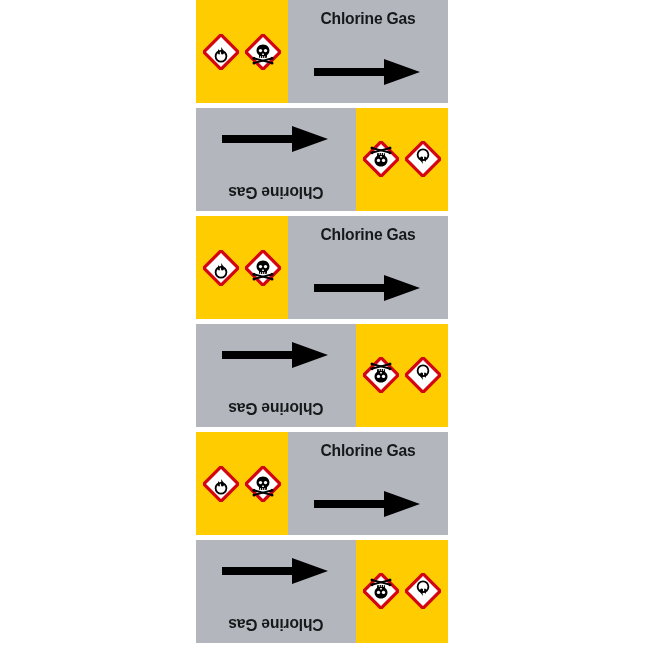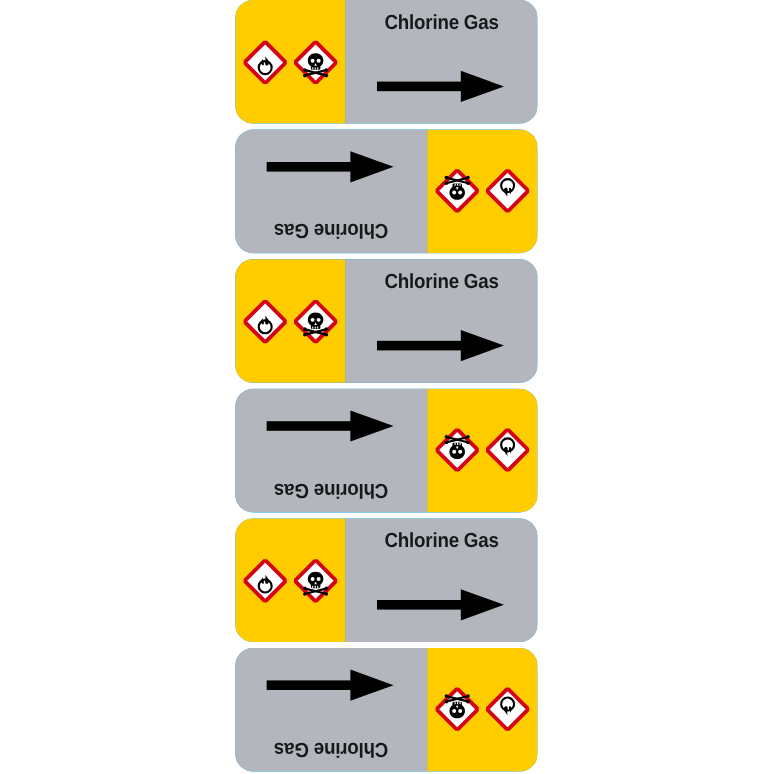--- a/index.html
+++ b/index.html
@@ -19,23 +19,22 @@
     width:252px;
     height:645px;
     overflow:hidden;
   }
 
   .label-row{
     position:relative;
     width:252px;
     height:103px;
     margin-bottom:5px;
-    background:#0ea5e9;
+    background:#ef4444;
     overflow:hidden;
-    border-radius:15px;
   }
   .label-row.flipped .rot{
     transform:rotate(180deg);
   }
   .rot{
     position:absolute;
     inset:0;
     width:252px;
     height:103px;
     transform-origin:50% 50%;

